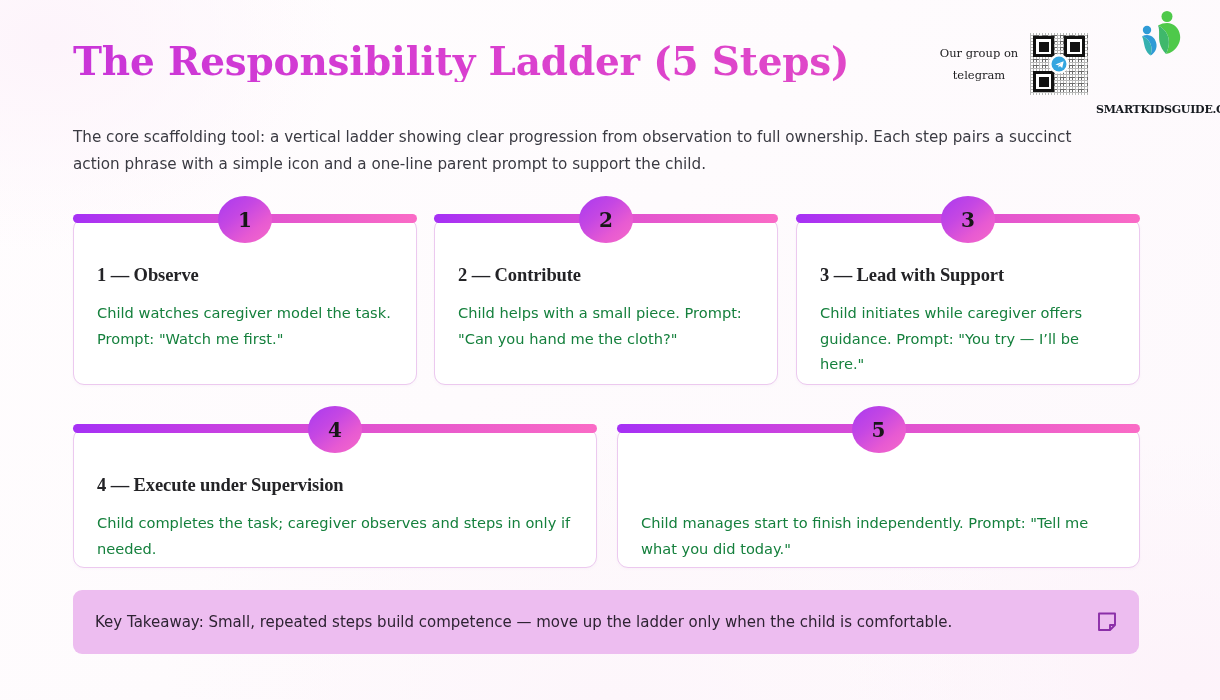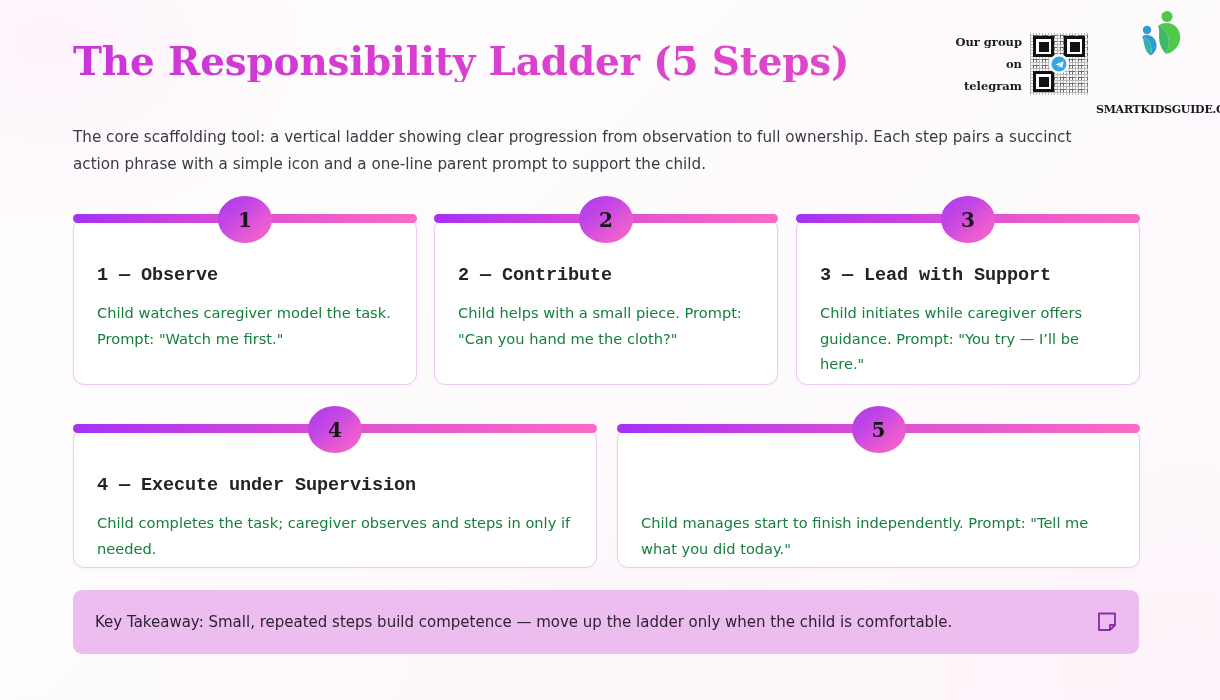--- a/index.html
+++ b/index.html
@@ -61,24 +61,24 @@
     position: absolute;
     right: 0px;
     top: 8px;
     height: 112px;
     display: flex;
     align-items: center;
     gap: 8px;
   }
   .tg-label {
     font-family: "DejaVu Serif", serif;
-    font-weight: 700;
+    font-weight: 400;
     font-size: 11.5px;
     color: #1d1d1f;
-    text-align: right;
+    text-align: center;
     line-height: 22px;
     width: 86px;
   }
   .qr-box {
     width: 58px;
     height: 62px;
     background: #ffffff;
     position: relative;
     overflow: hidden;
   }
@@ -204,21 +204,21 @@
     justify-content: center;
     font-family: "DejaVu Serif", serif;
     font-weight: 700;
     font-size: 20px;
     color: #171717;
   }
   .card-title {
     position: absolute;
     left: 23px;
     top: 46px;
-    font-family: Liberation Mono, monospace;
+    font-family: Liberation Serif, serif;
     font-weight: 700;
     font-size: 18.5px;
     color: #232326;
     letter-spacing: -0.1px;
     white-space: nowrap;
   }
   .card-body {
     position: absolute;
     left: 23px;
     top: 81px;

